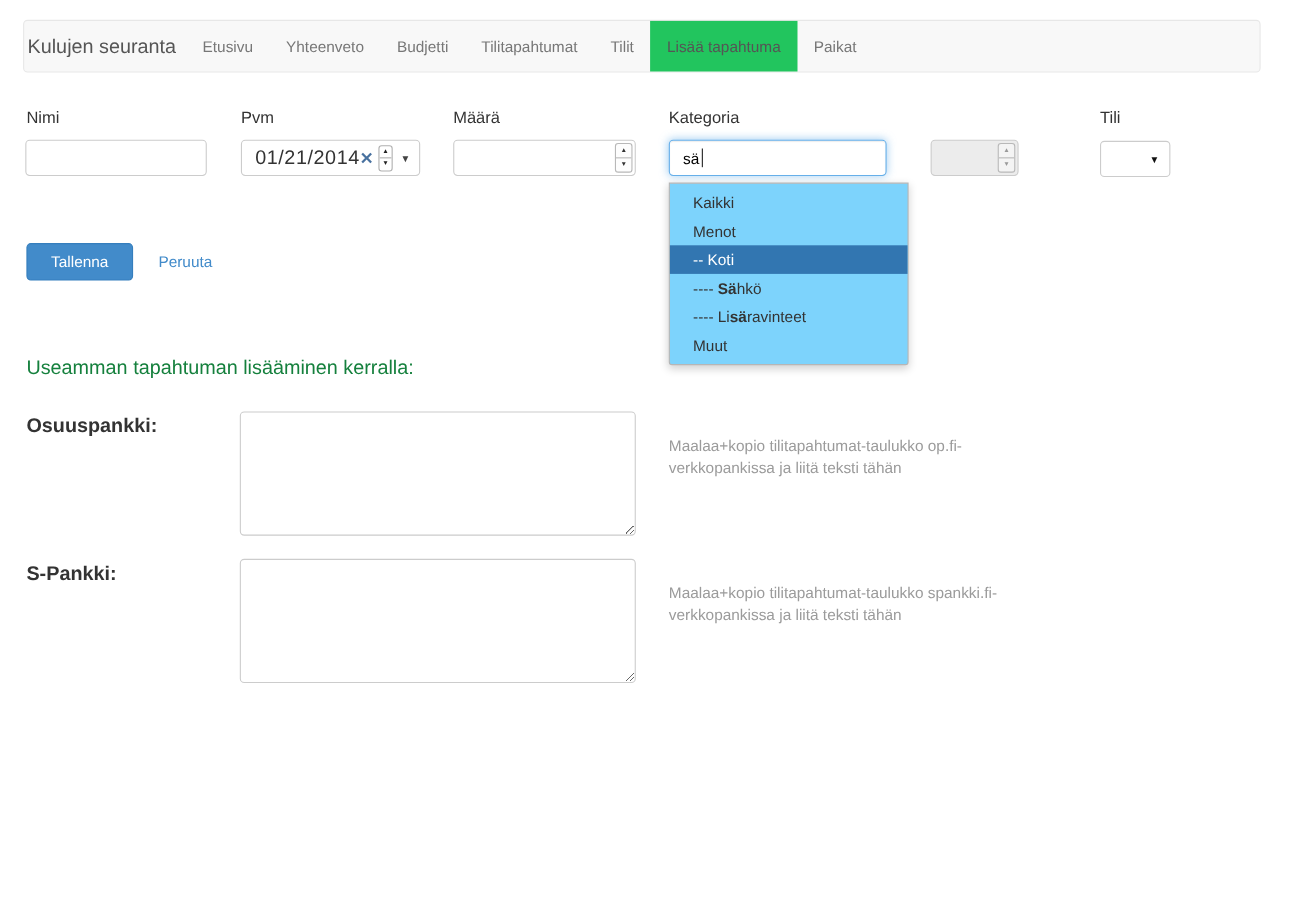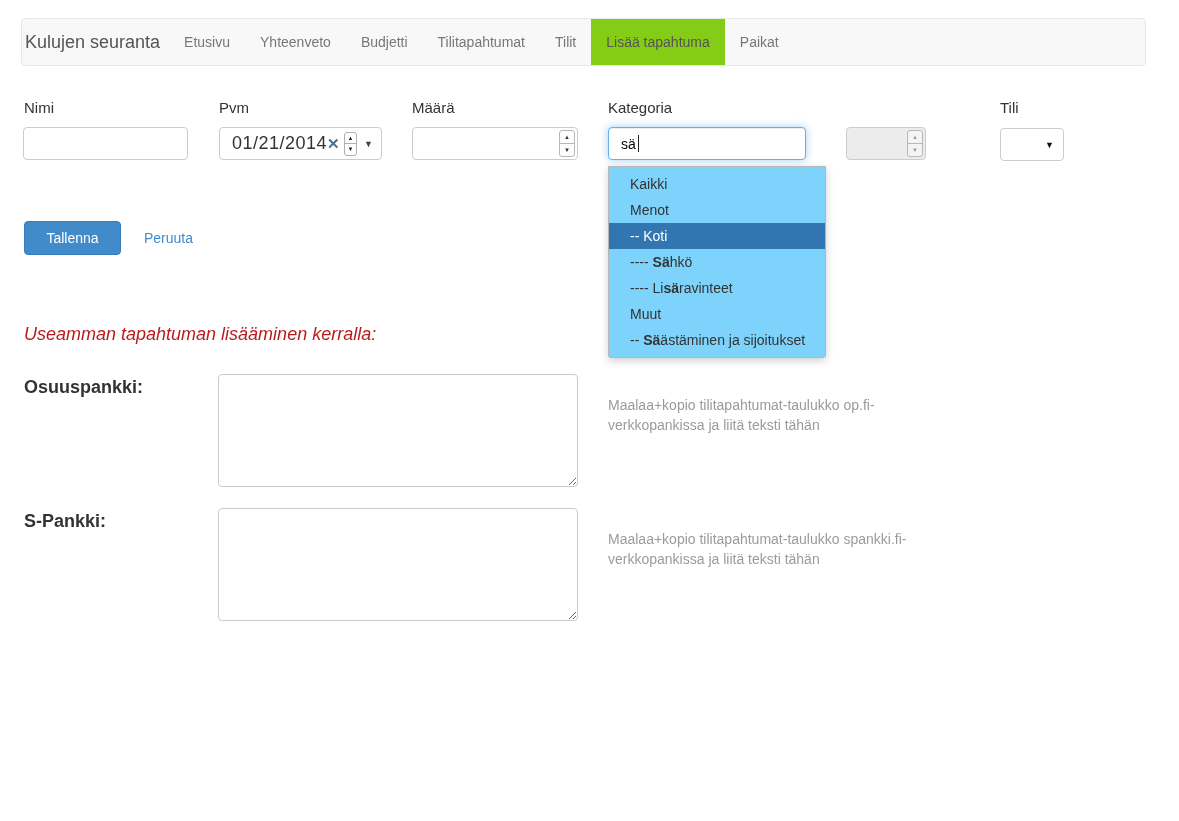--- a/index.html
+++ b/index.html
@@ -14,21 +14,21 @@
     display:flex; align-items:stretch;
   }
   .brand {
     font-size:18px; color:#555; line-height:46px; padding:0 9px 0 3px;
     text-decoration:none; cursor:pointer; white-space:nowrap;
   }
   .nav-item {
     font-size:14px; color:#777; line-height:46px; padding:0 15px;
     cursor:pointer; white-space:nowrap;
   }
-  .nav-item.active { background:#84cc16; color:#555; }
+  .nav-item.active { background:#22c55e; color:#555; }
 
   
   .field-label { position:absolute; font-size:15px; color:#333; }
   .tb {
     position:absolute; height:33px; background:#fff;
     border:1px solid #ccc; border-radius:4px;
     font-size:14px; color:#333; padding:6px 12px;
     font-family:"Liberation Sans", sans-serif;
   }
 
@@ -99,21 +99,21 @@
     position:absolute; left:24px; top:221px; width:97px; height:34px;
     background:#428bca; border:1px solid #357ebd; border-radius:4px;
     color:#fff; font-size:14px; font-family:"Liberation Sans", sans-serif; cursor:pointer;
   }
   .link-cancel {
     position:absolute; left:144px; top:230px; font-size:14px; color:#428bca;
     text-decoration:none; cursor:pointer;
   }
 
   
-  .section-heading { position:absolute; left:24px; top:324px; font-size:18px; color:#b91c1c; font-weight:normal;font-style:italic; }
+  .section-heading { position:absolute; left:24px; top:324px; font-size:18px; color:#15803d; font-weight:normal; }
   .bulk-label { position:absolute; left:24px; font-size:18px; font-weight:bold; color:#333; }
   .bulk-textarea {
     position:absolute; left:218px; width:360px; height:113px;
     border:1px solid #ccc; border-radius:4px; resize:both;
     font-family:"Liberation Sans", sans-serif; font-size:14px; padding:6px 12px; color:#333;
   }
   .bulk-hint { position:absolute; left:608px; width:330px; font-size:14px; color:#9b9b9b; line-height:20px; }
 </style>
 </head>
 <body>
@@ -174,21 +174,20 @@
     <span class="arrow">▼</span>
   </div>
 
   <ul class="dropdown">
     <li>Kaikki</li>
     <li>Menot</li>
     <li class="selected">-- Koti</li>
     <li>---- <b>Sä</b>hkö</li>
     <li>---- Li<b>sä</b>ravinteet</li>
     <li>Muut</li>
-    <li>-- <b>Sä</b>ästäminen ja sijoitukset</li>
   </ul>
 
   <button class="btn-primary">Tallenna</button>
   <a class="link-cancel">Peruuta</a>
 
   <h3 class="section-heading">Useamman tapahtuman lisääminen kerralla:</h3>
 
   <div class="bulk-label" style="top:377px;">Osuuspankki:</div>
   <textarea class="bulk-textarea" style="top: 374px;"></textarea>
   <div class="bulk-hint" style="top:395px;">Maalaa+kopio tilitapahtumat-taulukko op.fi-verkkopankissa ja liitä teksti tähän</div>

